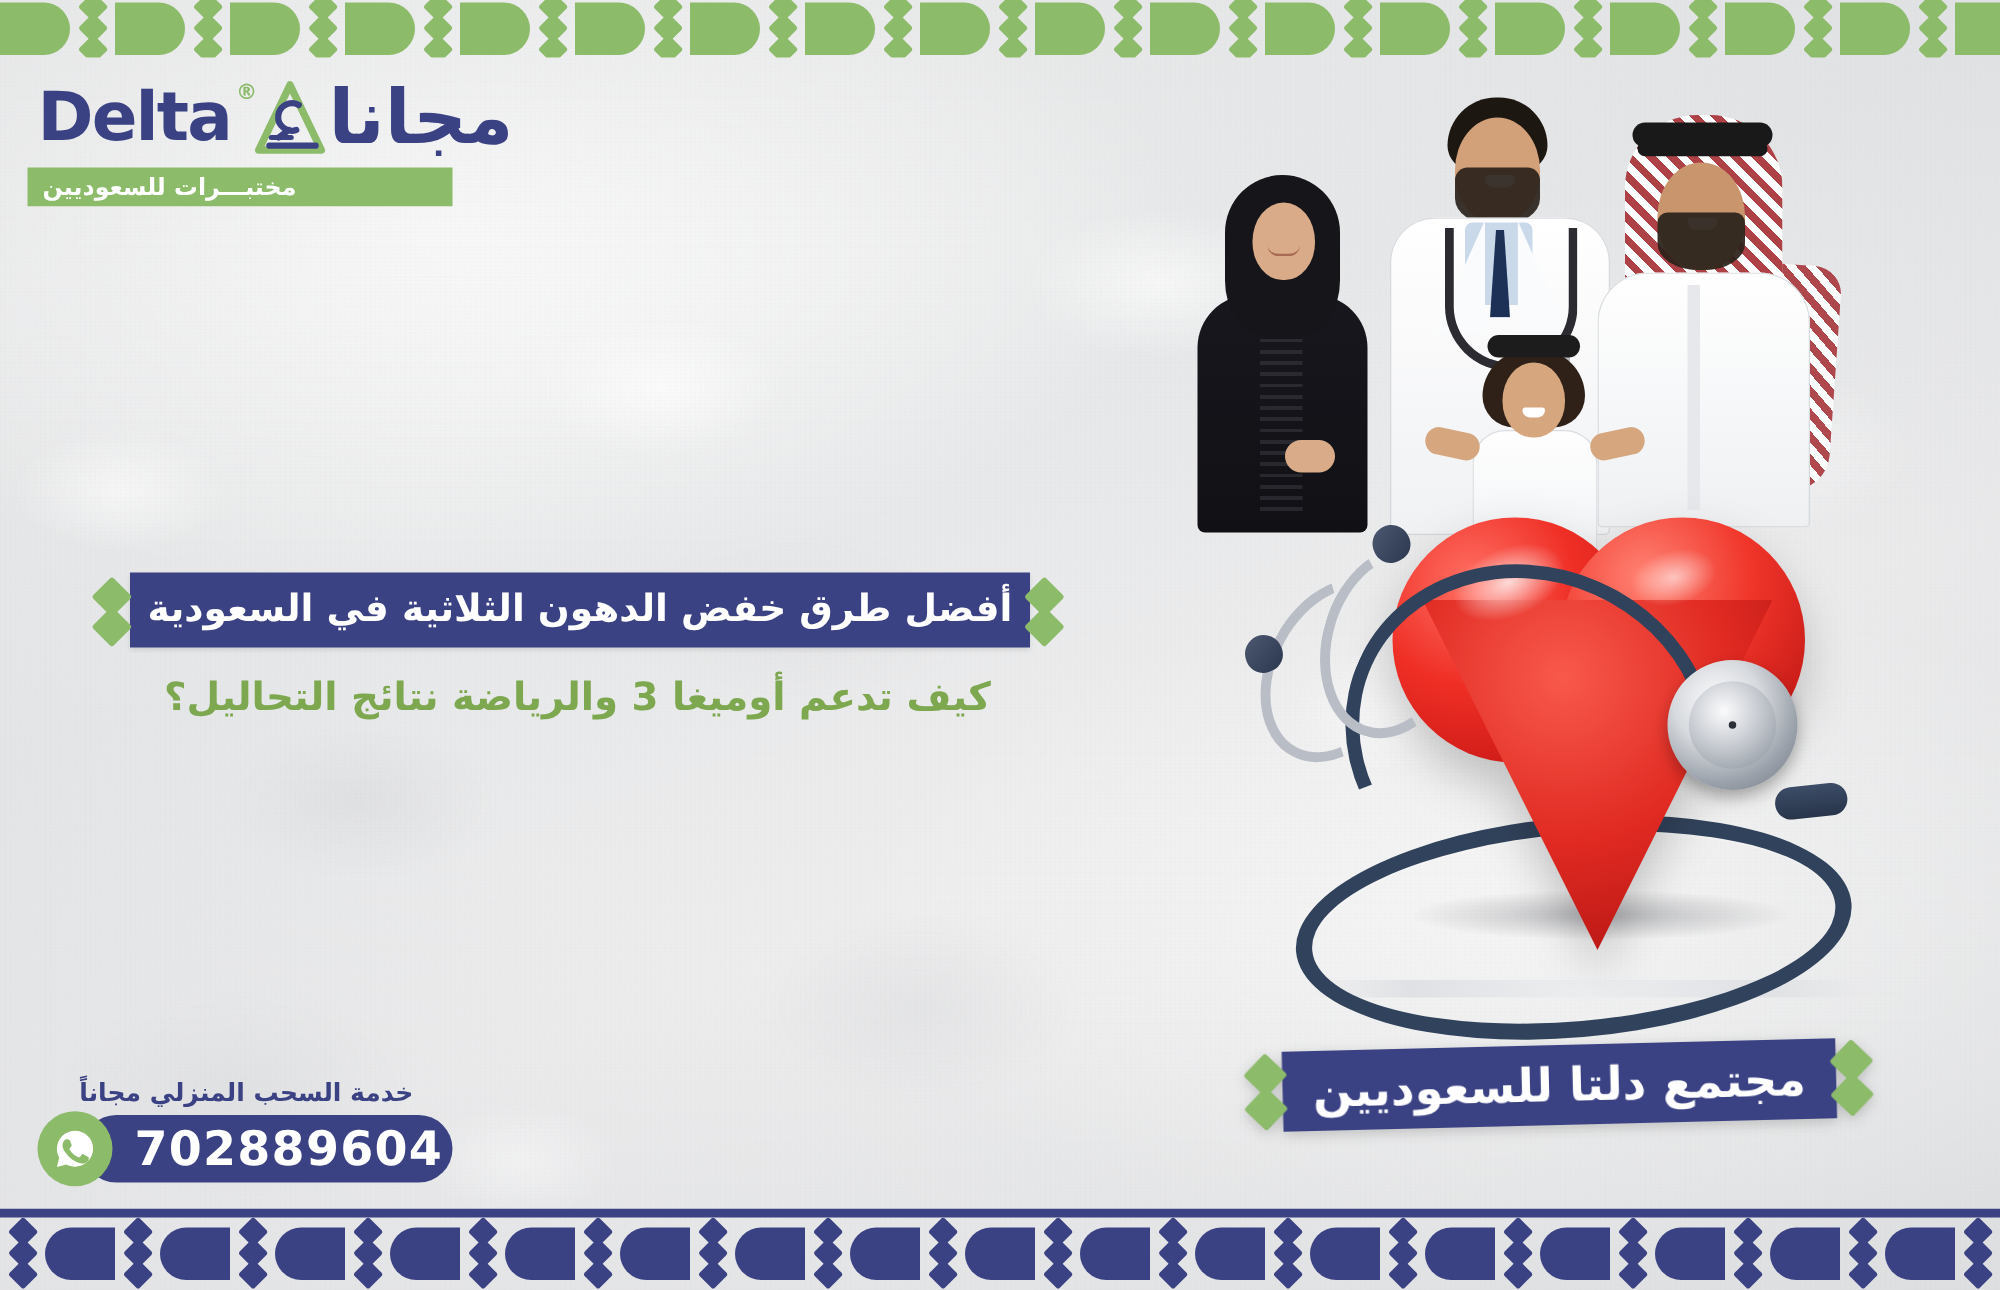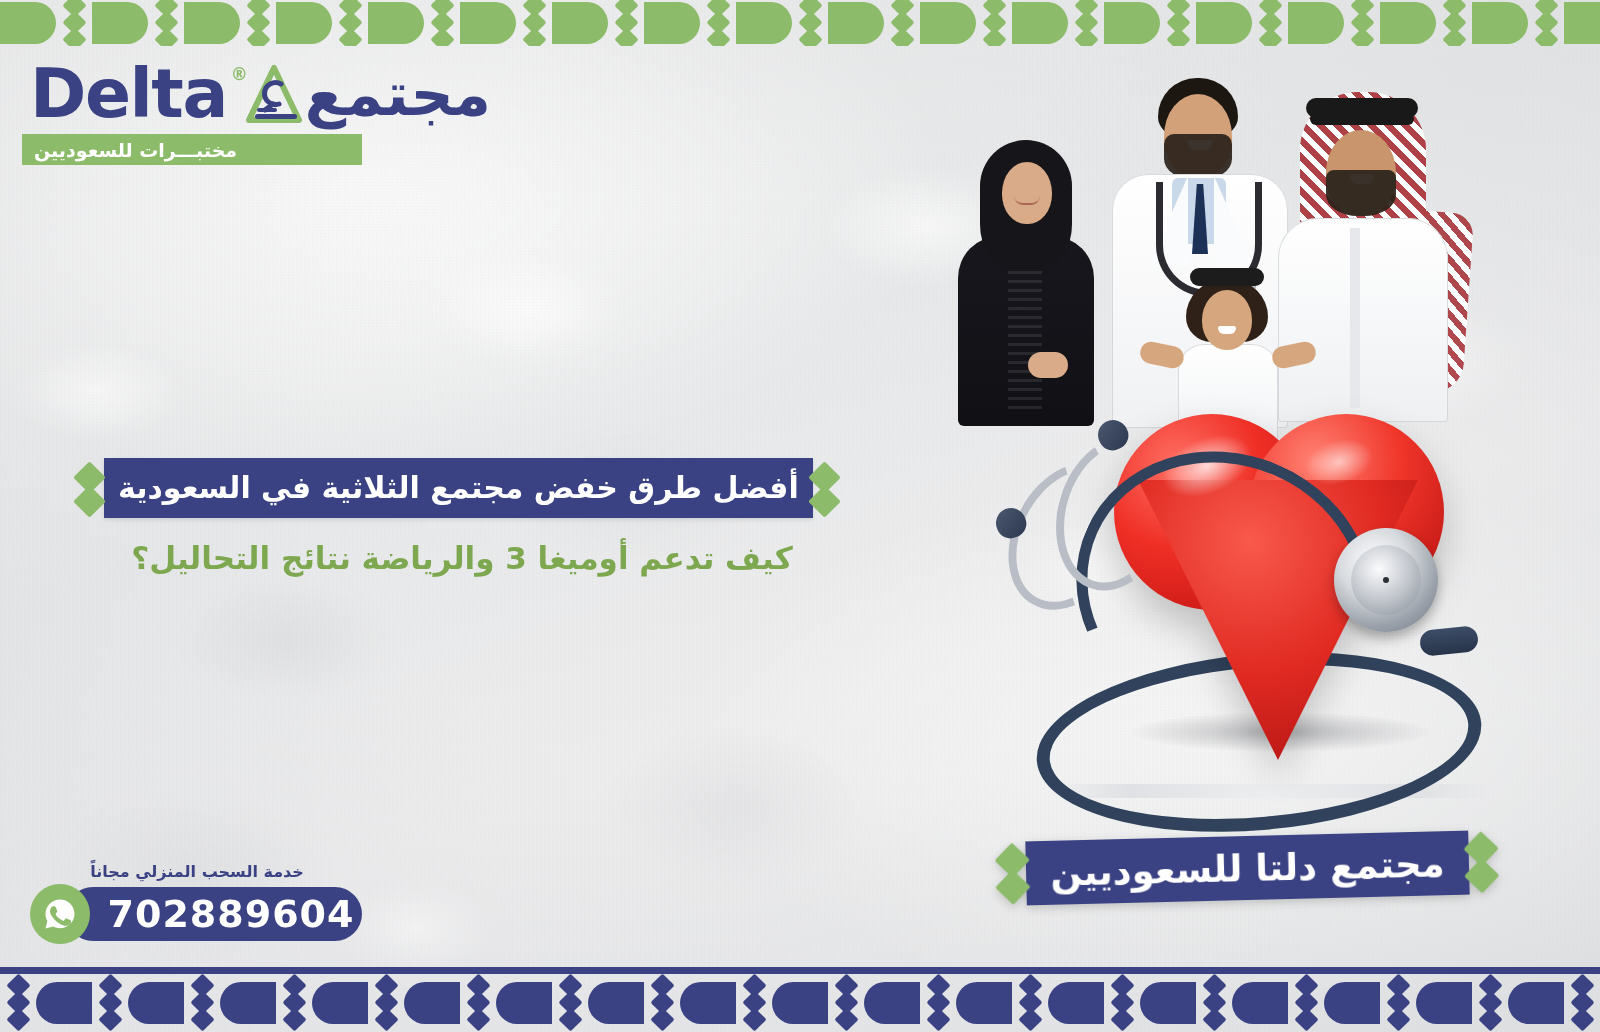--- a/index.html
+++ b/index.html
@@ -121,21 +121,21 @@
   }
   .logo-row {
     display: flex;
     align-items: center;
     justify-content: space-between;
     height: 72px;
     padding: 0 8px;
   }
   .logo-latin {
     font-family: "DejaVu Sans", "Liberation Sans", sans-serif;
-    font-size: 68px;
+    font-size: 54px;
     font-weight: 700;
     color: #3b4284;
     letter-spacing: -1.5px;
     line-height: 1;
   }
   .logo-mark {
     position: relative;
     width: 74px;
     height: 64px;
     flex: 0 0 auto;
@@ -564,21 +564,21 @@
   
   .contact {
     position: absolute;
     left: 30px;
     top: 862px;
     width: 340px;
   }
   .contact-note {
     text-align: center;
     color: #3b4284;
-    font-size: 16px;
+    font-size: 20px;
     font-weight: 700;
     direction: rtl;
     padding-right: 6px;
     margin-bottom: 6px;
     white-space: nowrap;
   }
   .contact-row {
     position: relative;
     height: 54px;
   }
@@ -769,34 +769,34 @@
       <span class="logo-mark">
         <span class="logo-reg">®</span>
         <svg width="74" height="64" viewBox="0 0 74 64" aria-hidden="true">
           <path d="M45 6 L70 58 L20 58 Z" fill="none" stroke="#8cbb6a" stroke-width="6" stroke-linejoin="round"></path>
           <path d="M52 22 a11 11 0 1 0 -2 20" fill="none" stroke="#3b4284" stroke-width="5" stroke-linecap="round"></path>
           <path d="M44 42 L36 48" stroke="#3b4284" stroke-width="5" stroke-linecap="round"></path>
           <rect x="26" y="52" width="42" height="5" rx="2.5" fill="#3b4284"></rect>
           <path d="M30 48 L46 48" stroke="#3b4284" stroke-width="4" stroke-linecap="round"></path>
         </svg>
       </span>
-      <span class="logo-arabic">مجتمع</span>
+      <span class="logo-arabic">مجانا</span>
     </div>
     <div class="logo-bar">
       <span class="logo-bar-arabic">مختبـــرات للسعوديين</span>
     </div>
   </div>
 
   <div class="headline-wrap">
     <span class="chev">
       <i class="c1"></i>
         <i class="c2"></i>
     </span>
     <div class="headline-bar">
-      <span class="headline-text">أفضل طرق خفض مجتمع الثلاثية في السعودية</span>
+      <span class="headline-text">أفضل طرق خفض الدهون الثلاثية في السعودية</span>
     </div>
     <span class="chev">
       <i class="c1"></i>
         <i class="c2"></i>
     </span>
   </div>
   <div class="subheadline">كيف تدعم أوميغا 3 والرياضة نتائج التحاليل؟</div>
 
   <div class="hero">
 

